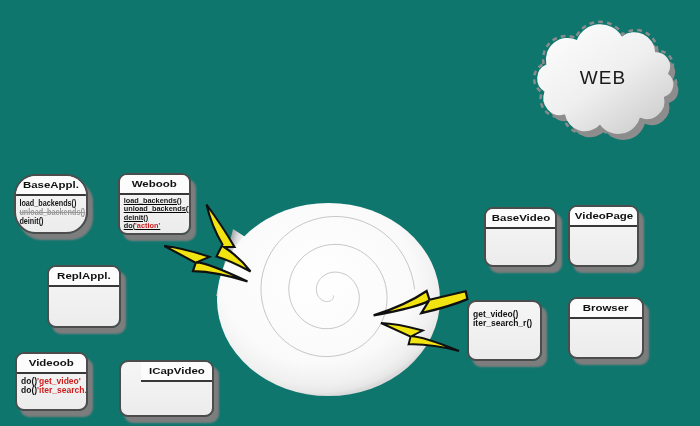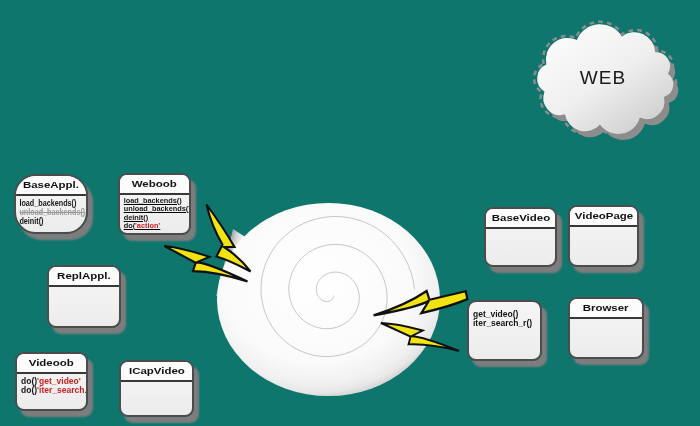--- a/index.html
+++ b/index.html
@@ -69,21 +69,21 @@
 
 <div class="box" style="left:15px;top:265px;width:70px;height:58.5px;margin-left:32px;">
  <span class="ttl"><b>ReplAppl.</b></span>
 </div>
 
 <div class="box" style="left:15px;top:352px;width:69px;height:55px;">
  <span class="ttl"><b>Videoob</b></span>
  <div class="bd" style="transform:none;">do()<span class="red">'get_video'</span><br>do()<span class="red">'iter_search.'</span></div>
 </div>
 
-<div class="box" style="left:119px;top:360px;width:71px;height:53px;">
+<div class="box" style="left:119px;top:360px;width:71px;height:53px;padding-left:20px;">
  <span class="ttl"><b>ICapVideo</b></span>
 </div>
 
 <div class="box" style="left:467px;top:207px;width:69px;height:56px;margin-left:17px;">
  <span class="ttl"><b>BaseVideo</b></span>
 </div>
 
 <div class="box" style="left:568px;top:205px;width:67px;height:58px;">
  <span class="ttl"><b>VideoPage</b></span>
 </div>

